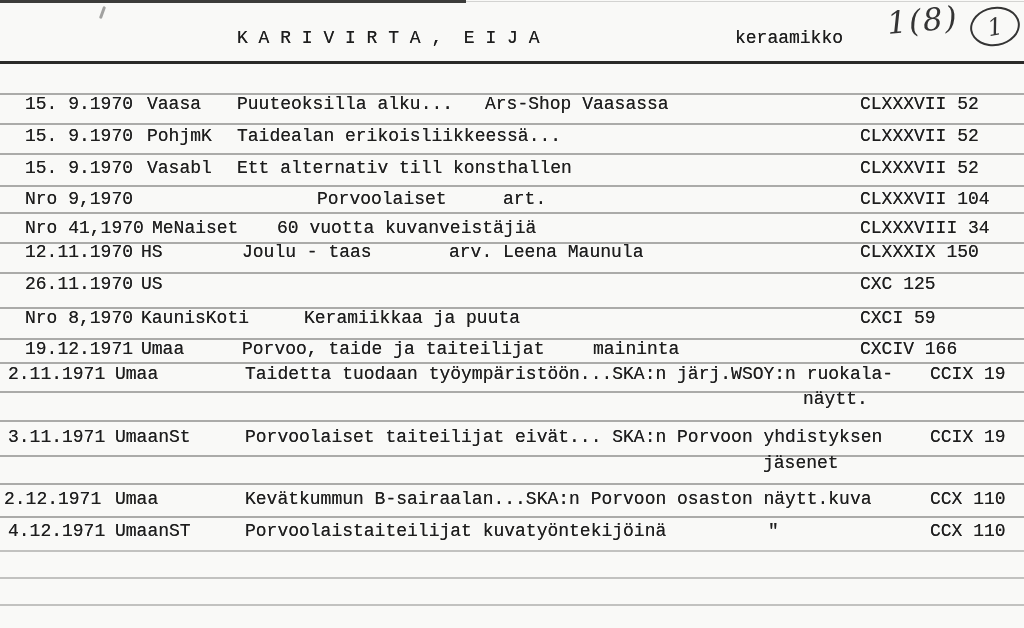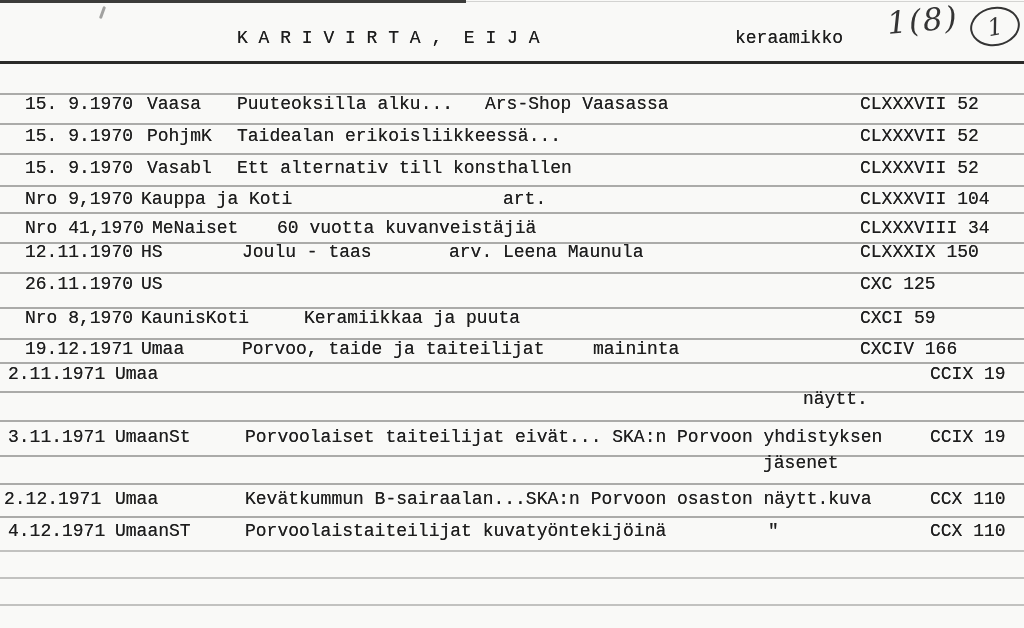--- a/index.html
+++ b/index.html
@@ -86,21 +86,21 @@
 
   <div class="row" style="top:158px">
     <span class="t" style="left:25px">15. 9.1970</span>
     <span class="t" style="left:147px">Vasabl</span>
     <span class="t" style="left:237px">Ett alternativ till konsthallen</span>
     <span class="t" style="left:860px">CLXXXVII 52</span>
   </div>
 
   <div class="row" style="top:189px">
     <span class="t" style="left:25px">Nro 9,1970</span>
-    <span class="t" style="left:141px">Kauppa ja Koti</span>
+    <span class="t" style="left:317px">Porvoolaiset</span>
     <span class="t" style="left:503px">art.</span>
     <span class="t" style="left:860px">CLXXXVII 104</span>
   </div>
 
   <div class="row" style="top:218px">
     <span class="t" style="left:25px">Nro 41,1970</span>
     <span class="t" style="left:152px">MeNaiset</span>
     <span class="t" style="left:277px">60 vuotta kuvanveistäjiä</span>
     <span class="t" style="left:860px">CLXXXVIII 34</span>
   </div>
@@ -130,20 +130,21 @@
     <span class="t" style="left:25px">19.12.1971</span>
     <span class="t" style="left:141px">Umaa</span>
     <span class="t" style="left:242px">Porvoo, taide ja taiteilijat</span>
     <span class="t" style="left:593px">maininta</span>
     <span class="t" style="left:860px">CXCIV 166</span>
   </div>
 
   <div class="row" style="top:364px">
     <span class="t" style="left:8px">2.11.1971</span>
     <span class="t" style="left:115px">Umaa</span>
+    <span class="t" style="left:245px">Taidetta tuodaan työympäristöön...SKA:n järj.WSOY:n ruokala-</span>
     <span class="t" style="left:930px">CCIX 19</span>
     <span class="t" style="left:803px; top:25px">näytt.</span>
   </div>
 
   <div class="row" style="top:427px">
     <span class="t" style="left:8px">3.11.1971</span>
     <span class="t" style="left:115px">UmaanSt</span>
     <span class="t" style="left:245px">Porvoolaiset taiteilijat eivät... SKA:n Porvoon yhdistyksen</span>
     <span class="t" style="left:930px">CCIX 19</span>
     <span class="t" style="left:763px; top:26px">jäsenet</span>

